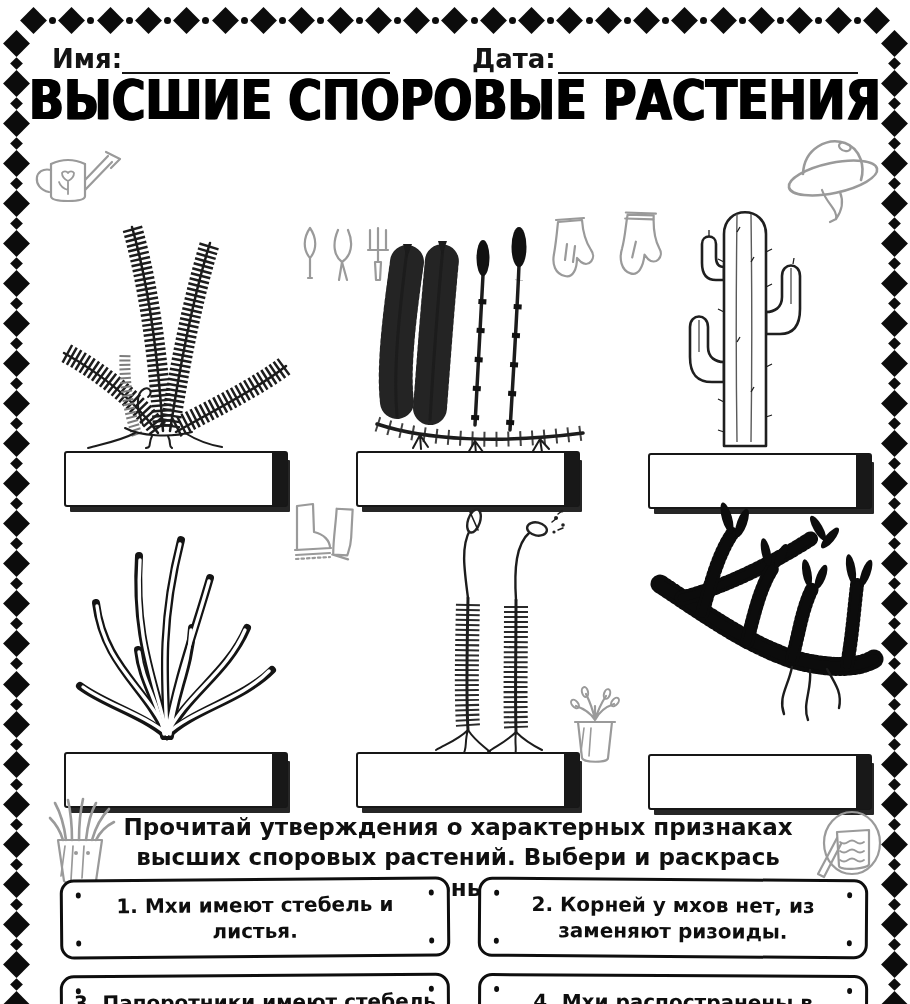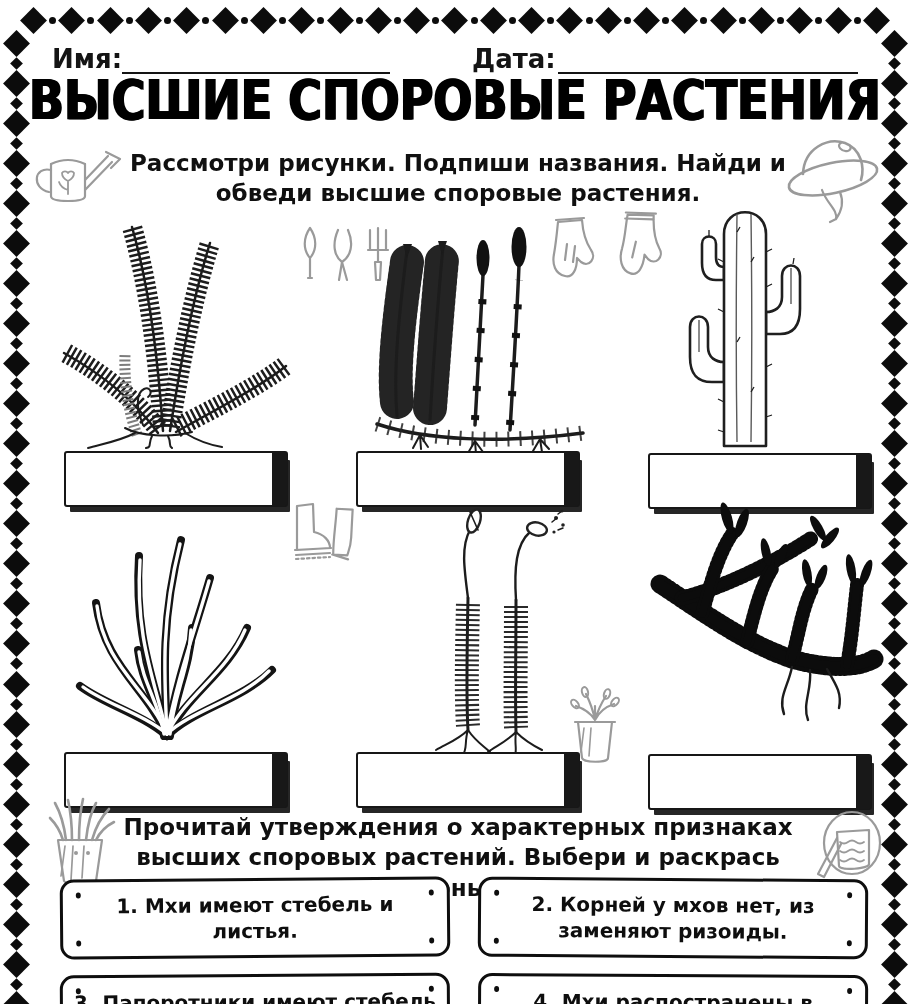--- a/index.html
+++ b/index.html
@@ -203,21 +203,20 @@
       <div class="dia-lg"></div>
     </div>
 
   <span class="hdr-label" style="left:52px;top:44px;">Имя:</span>
   <div class="write-line" style="left:122px;top:70px;width:268px;"></div>
   <span class="hdr-label" style="left:472px;top:44px;">Дата:</span>
   <div class="write-line" style="left:558px;top:70px;width:300px;"></div>
 
   <div id="title">ВЫСШИЕ СПОРОВЫЕ РАСТЕНИЯ</div>
 
-  <div class="instr" style="left:88px;top:148px;width:740px;">Рассмотри рисунки. Подпиши названия. Найди и обведи высшие споровые растения.</div>
 
   <div class="art" style="left:28px;top:144px;">
     <svg width="95" height="64" viewBox="0 0 95 64">
       <path class="gray" d="M23,20 L23,52 Q23,57 40,57 Q57,57 57,52 L57,20"></path>
       <path class="gray" d="M23,20 Q40,12 57,20"></path>
       <path class="gray" d="M23,26 C6,22 3,44 21,48"></path>
       <path class="gray" d="M57,36 L80,12 M57,46 L84,18"></path>
       <path class="gray" d="M78,8 L92,15 L83,24"></path>
       <path class="gray" style="stroke-width:1.8" d="M34,29 a3.5,3.5 0 0 1 6,0 a3.5,3.5 0 0 1 6,0 q0,5 -6,8 q-6,-3 -6,-8 M40,38 V50 M40,46 q-7,-2 -9,-8"></path>
     </svg>

